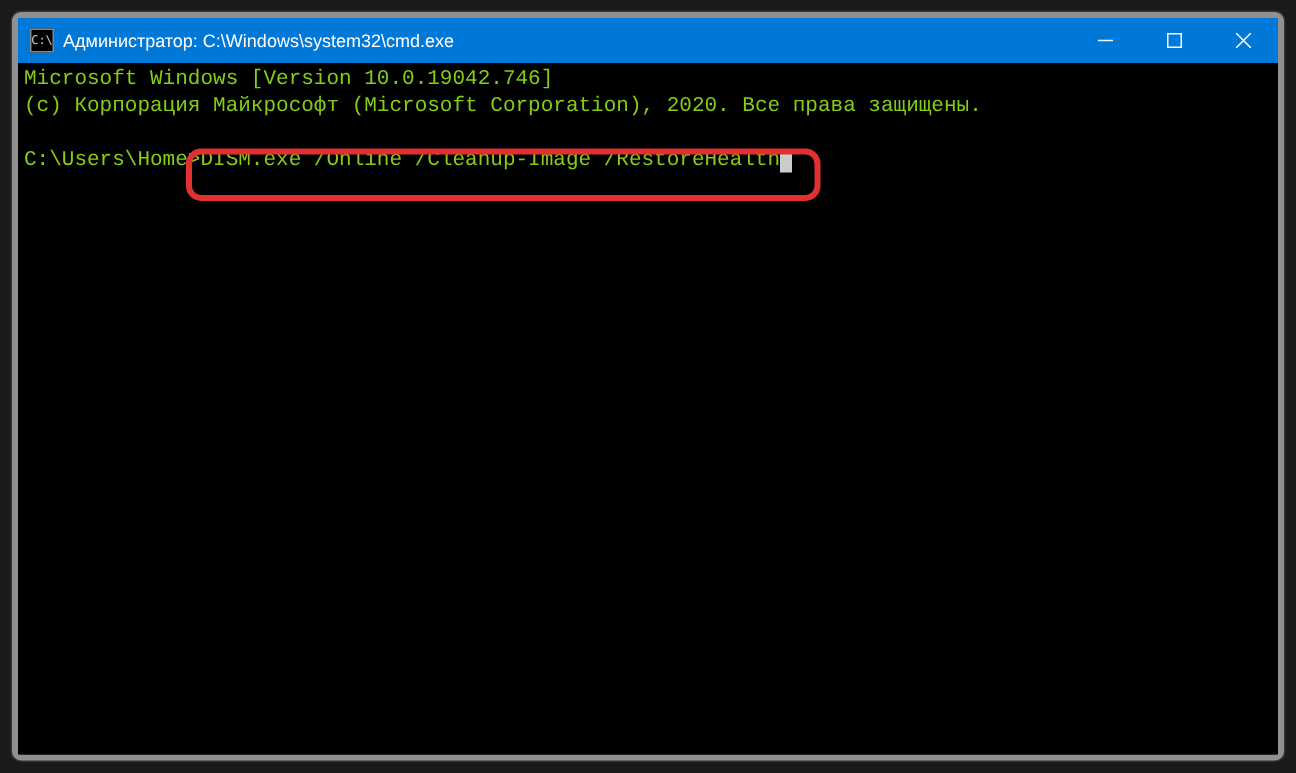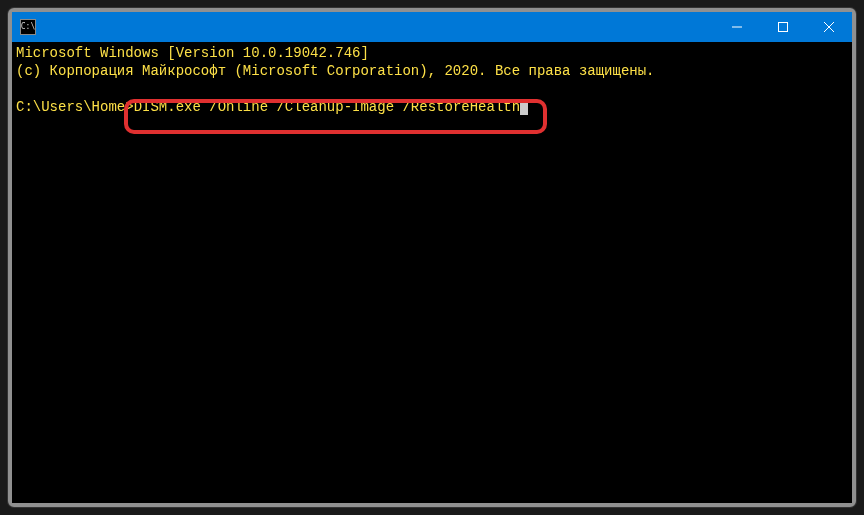--- a/index.html
+++ b/index.html
@@ -23,41 +23,42 @@
   .titlebar .title { flex: 0 0 auto; white-space: nowrap; }
   .titlebar .spacer { flex: 1 1 auto; }
   .winbtn {
     width: 46px; height: 30px; display: flex; align-items: center; justify-content: center;
     color: #fff;
   }
   .winbtn svg { display: block; }
   .terminal {
     position: absolute; left: 0; top: 30px; right: 0; bottom: 0; background: #000;
     font-family: Consolas, "Courier New", monospace; font-size: 14px; line-height: 18px;
-    color: #fde047; padding: 2px 4px; white-space: pre;
+    color: #84cc16; padding: 2px 4px; white-space: pre;
   }
   .highlight-box {
     position: absolute; border: 4px solid #e03030; border-radius: 10px;
     left: 112px; top: 87px; width: 423px; height: 35px; pointer-events: none;
   }
   .prompt-line { position: relative; }
   .cursor {
     display: inline-block; width: 8px; height: 15px; background: #cccccc;
     vertical-align: text-bottom; margin-left: 0;
   }
 </style>
 </head>
 <body>
 
 <div class="frame">
 
   <div class="titlebar">
     <div class="icon-wrap">
       <span>C:\</span>
     </div>
+    <div class="title">Администратор: C:\Windows\system32\cmd.exe</div>
     <div class="spacer"></div>
     <div class="winbtn">
       <svg width="10" height="10" viewBox="0 0 10 10">
         <rect x="0" y="4.5" width="10" height="1" fill="#fff"></rect>
       </svg>
     </div>
     <div class="winbtn">
       <svg width="10" height="10" viewBox="0 0 10 10">
         <rect x="0.5" y="0.5" width="9" height="9" fill="none" stroke="#fff" stroke-width="1"></rect>
       </svg>

